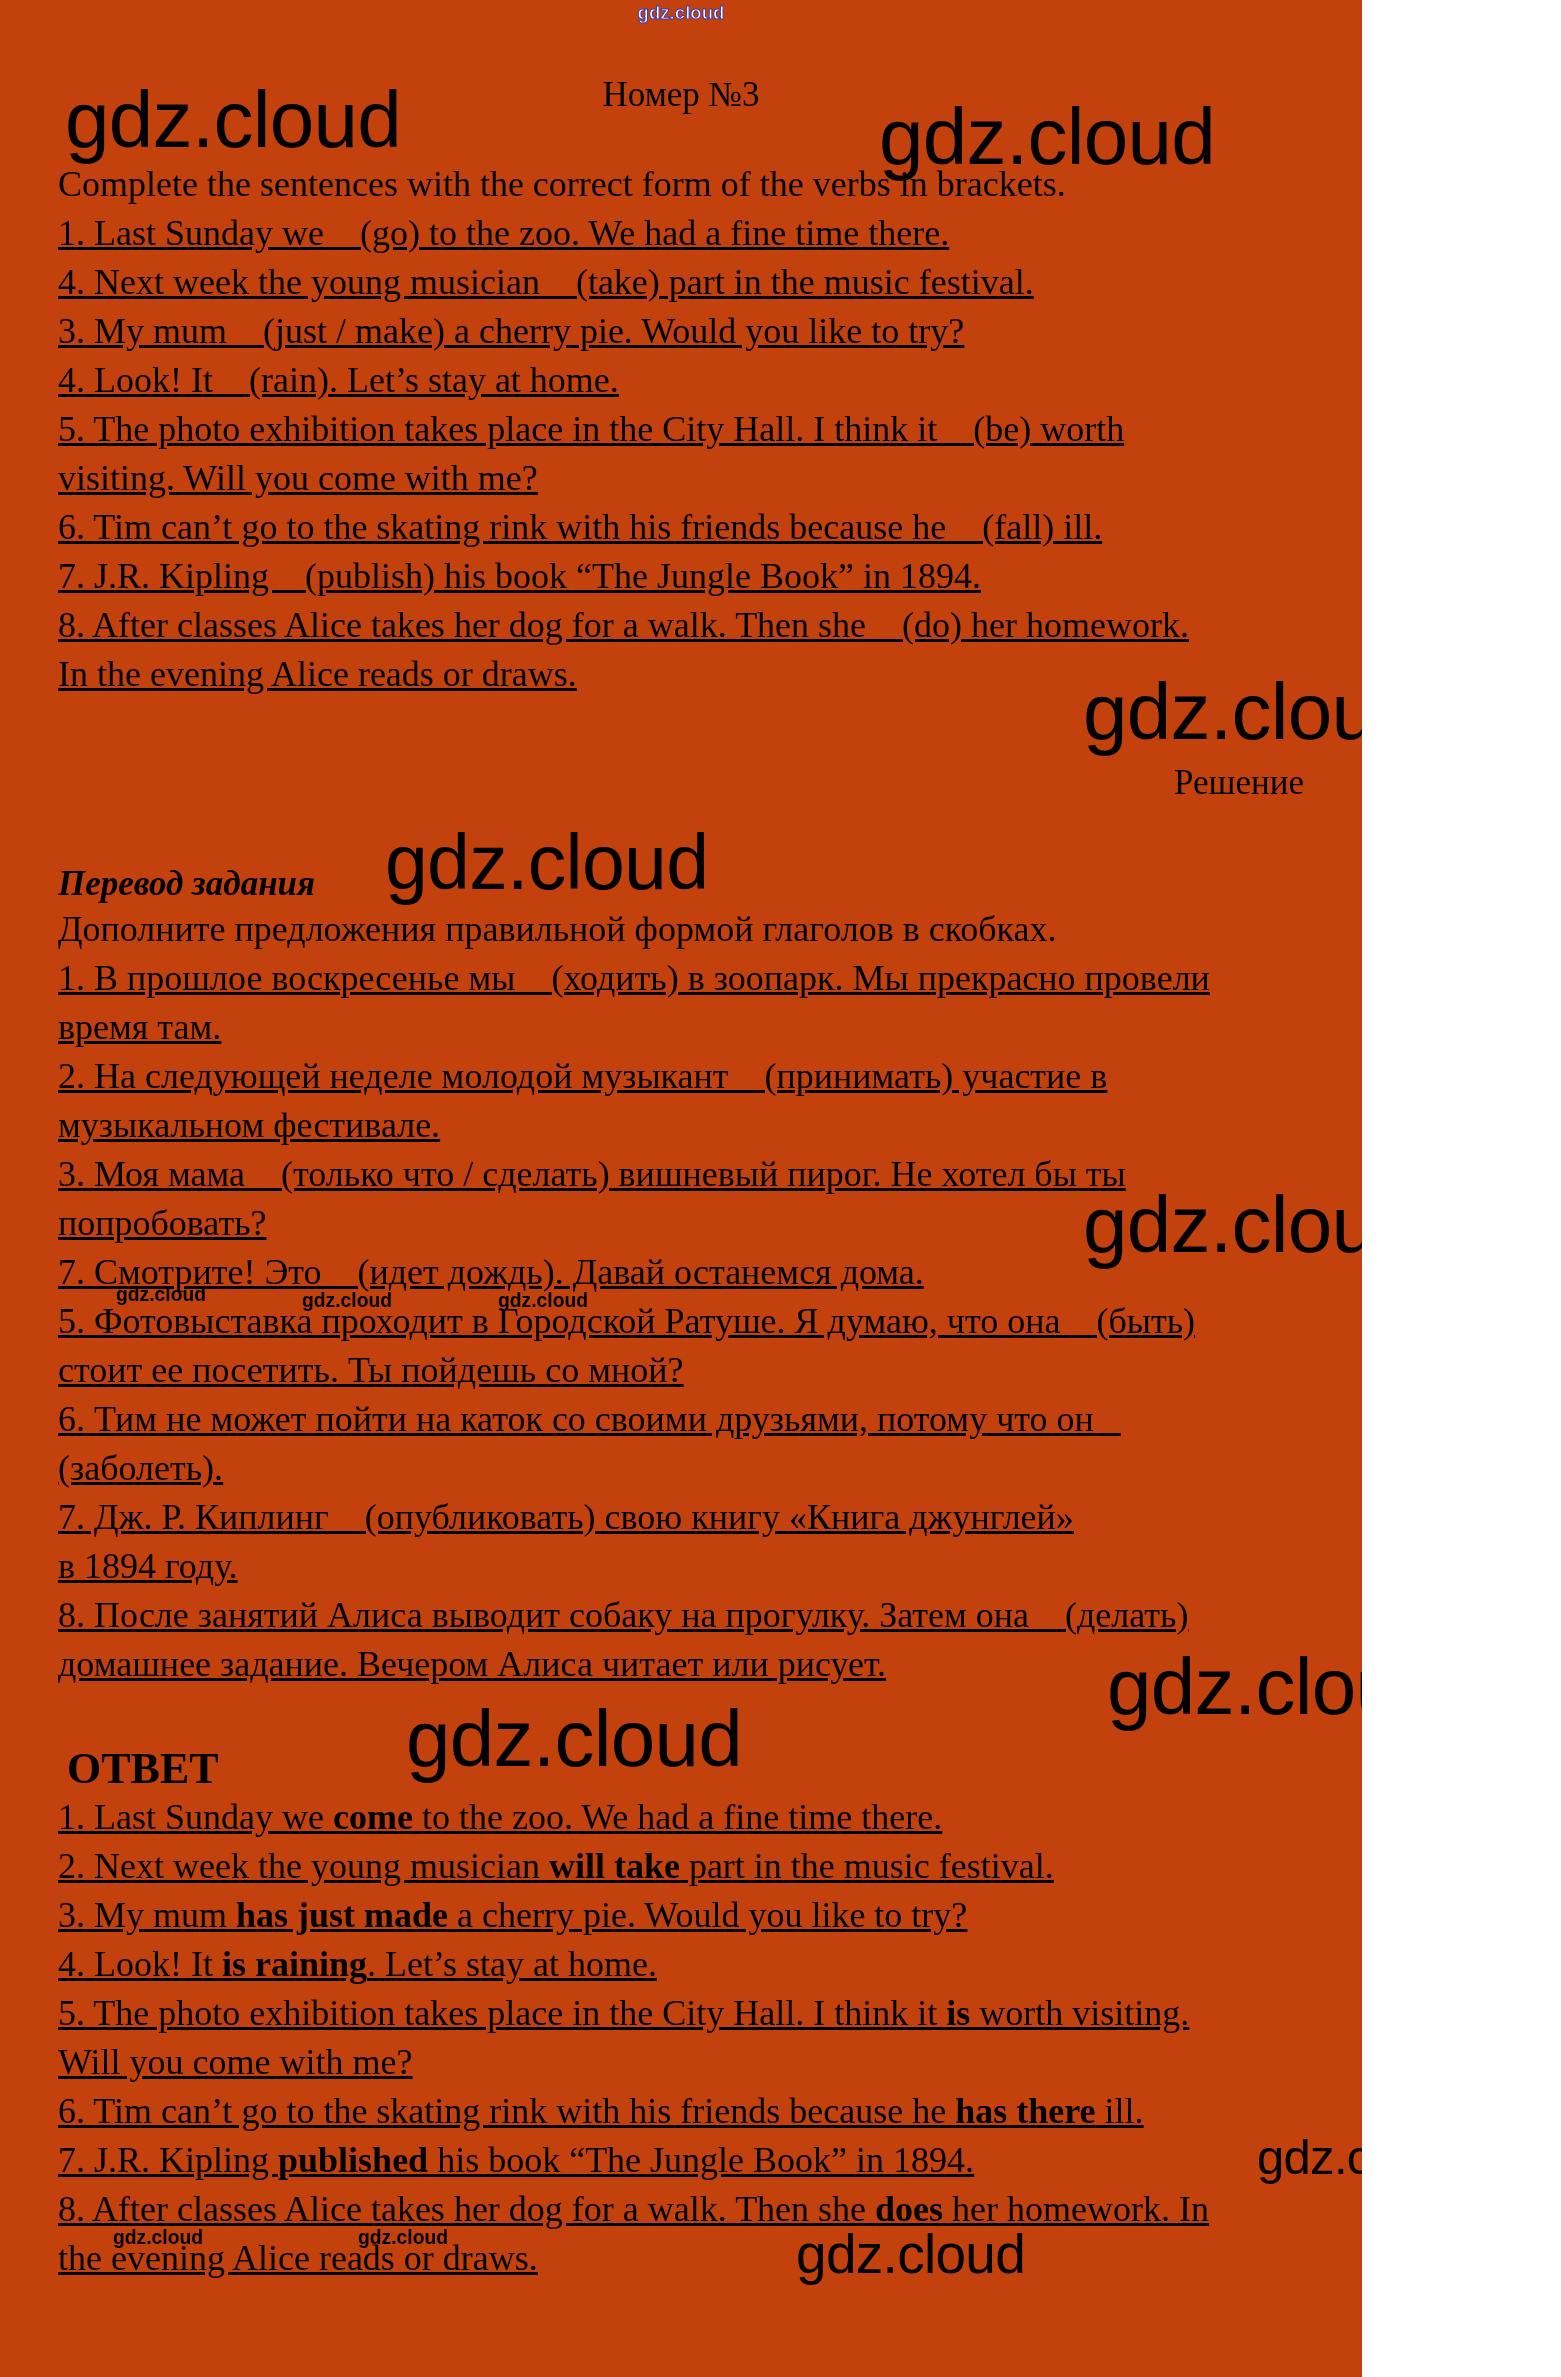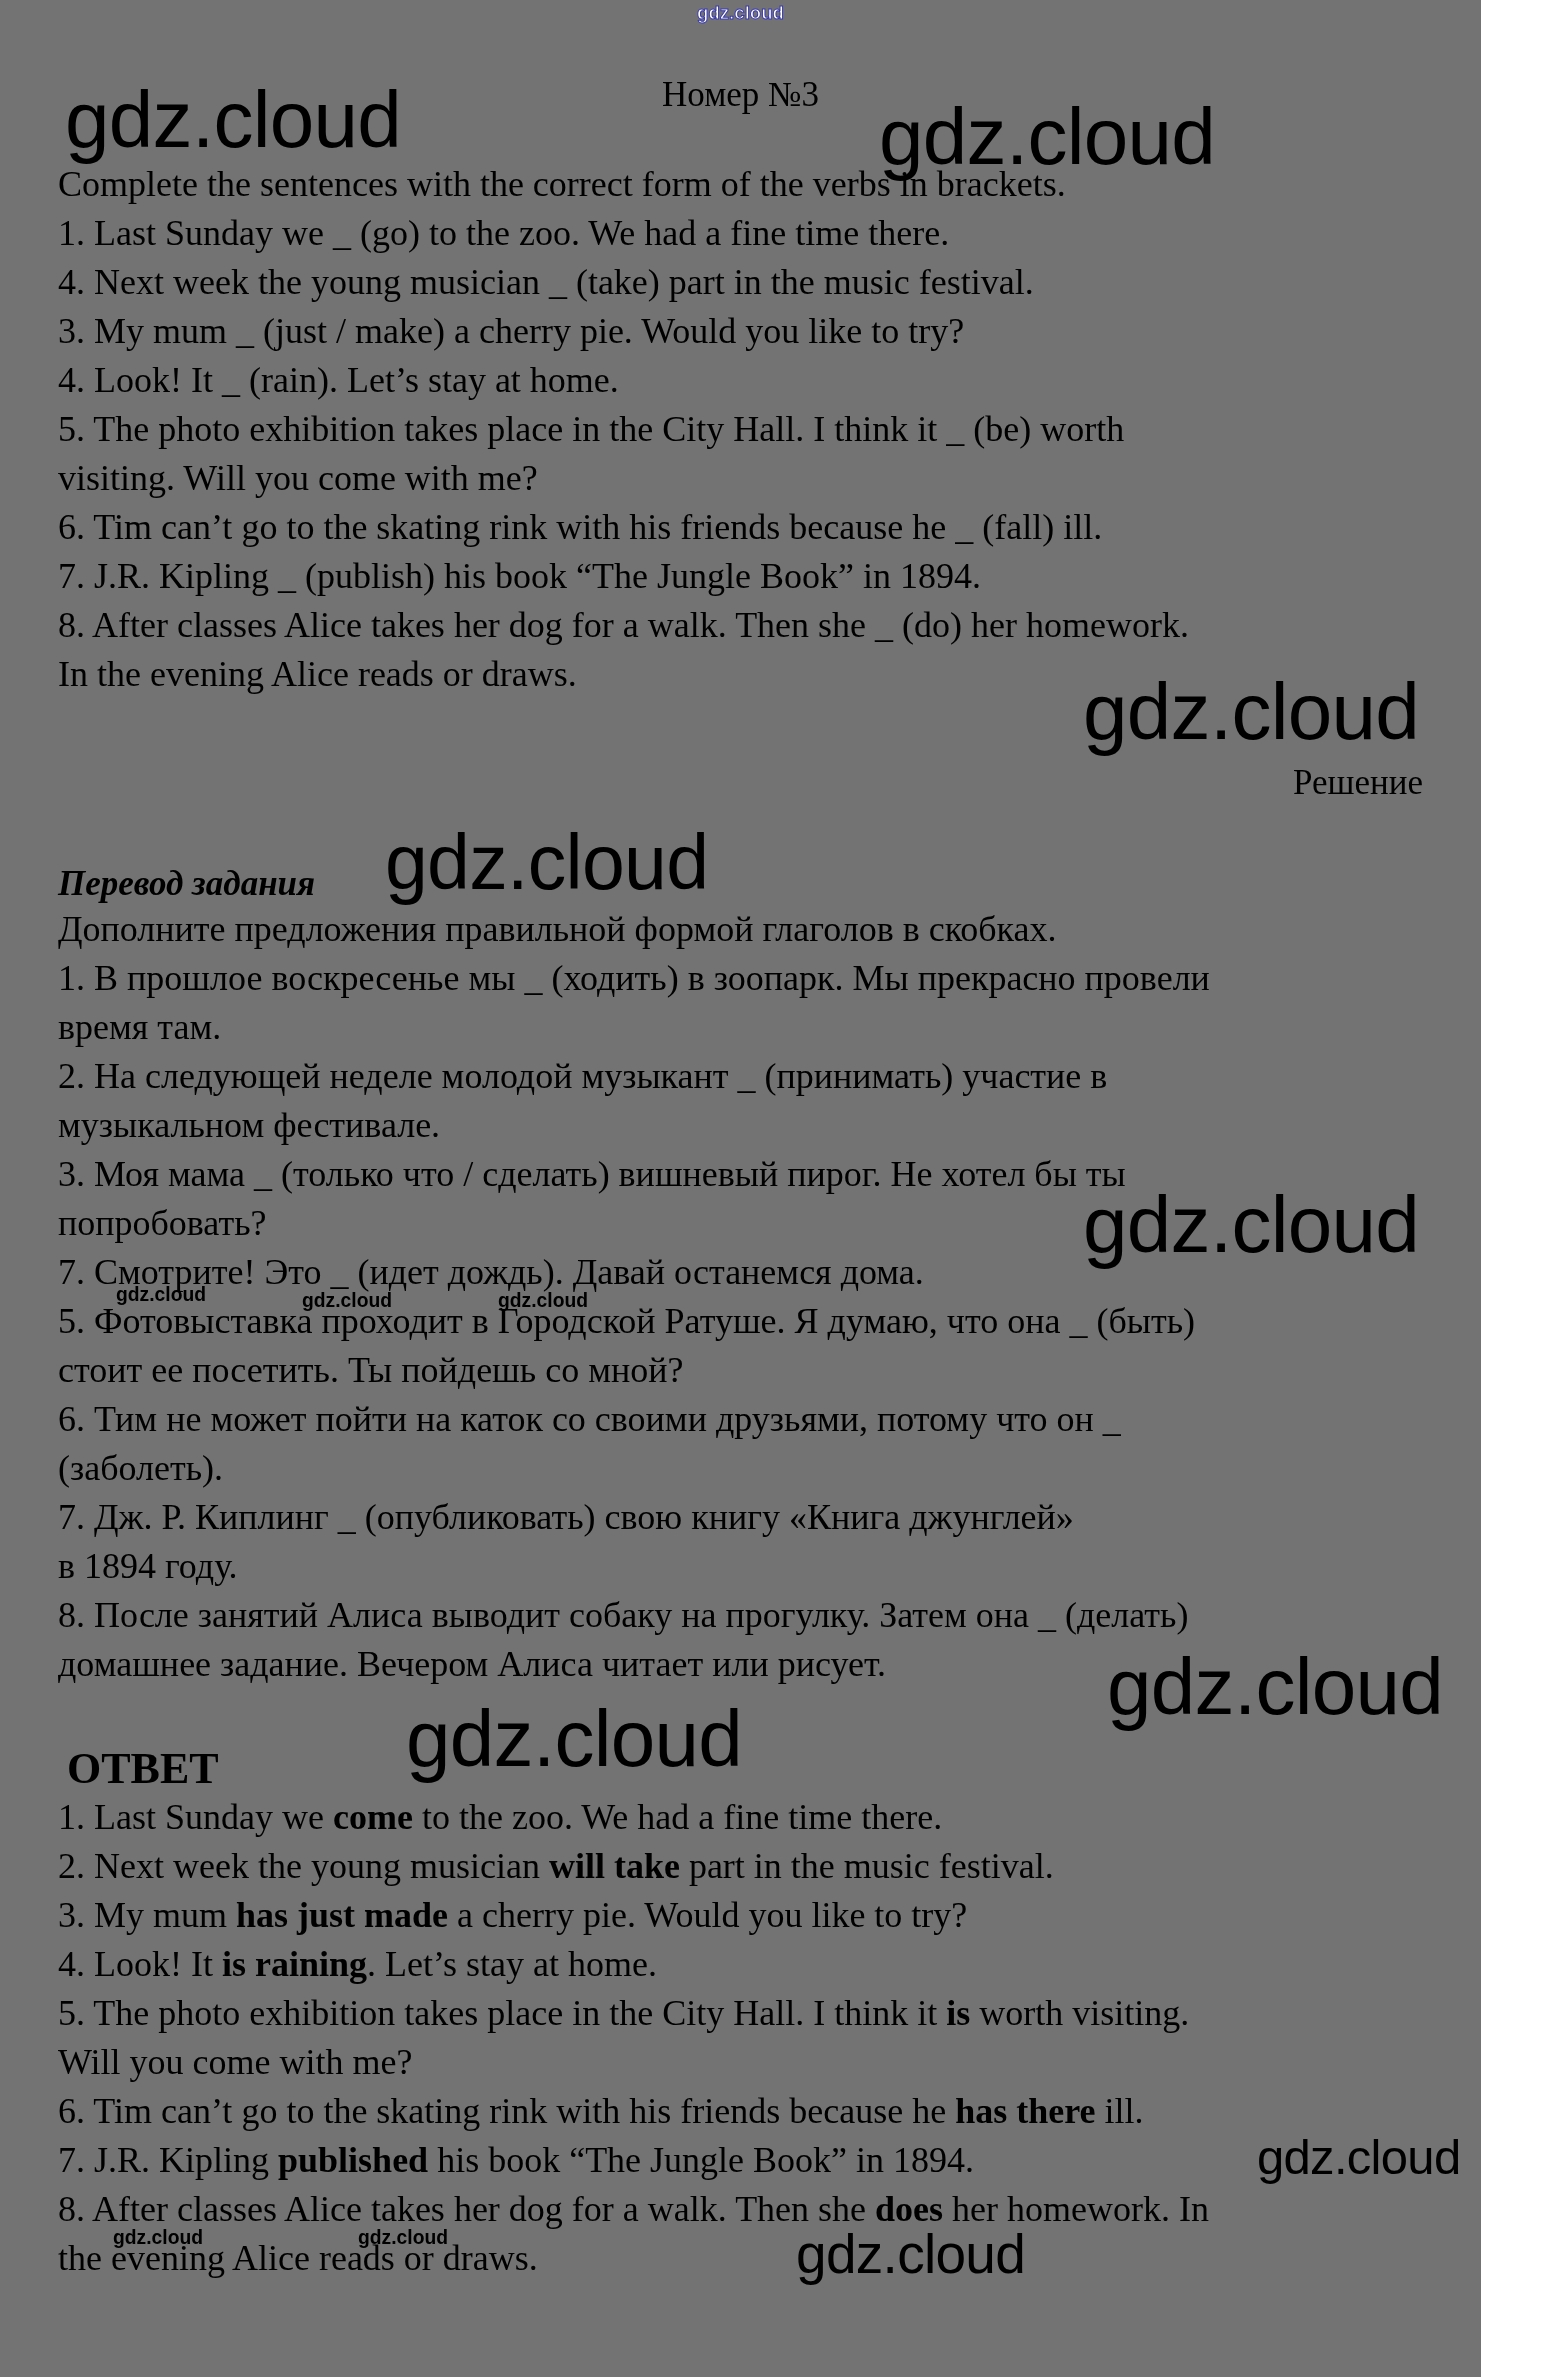--- a/index.html
+++ b/index.html
@@ -1,32 +1,32 @@
 <!DOCTYPE html>
 <html style="font-size:12px"><head>
 <meta charset="utf-8">
 <style>
   html, body { margin: 0; padding: 0; background: #ffffff; }
   .page {
     position: relative;
-    width: 1481px;
+    width: 1362px;
     height: 2377px;
-    background: #737373;
+    background: #c2410c;
     overflow: hidden;
     font-family: "Liberation Serif", "DejaVu Serif", serif;
     color: #000;
   }
   .top-spacer { height: 160px; }
   .content {
     margin-left: 58px;
     font-size: 36px;
     line-height: 49px;
   }
   .t, .line { white-space: nowrap; }
-  .list .line { white-space: nowrap; }
+  .list .line { white-space: nowrap; text-decoration: underline; }
   .center-heading {
     text-align: right;
     margin-top: 59px;
     margin-bottom: 27px;
     margin-right: 58px;
     font-size: 35px;
   }
   .perevod-row {
     height: 71px;
     display: flex;

